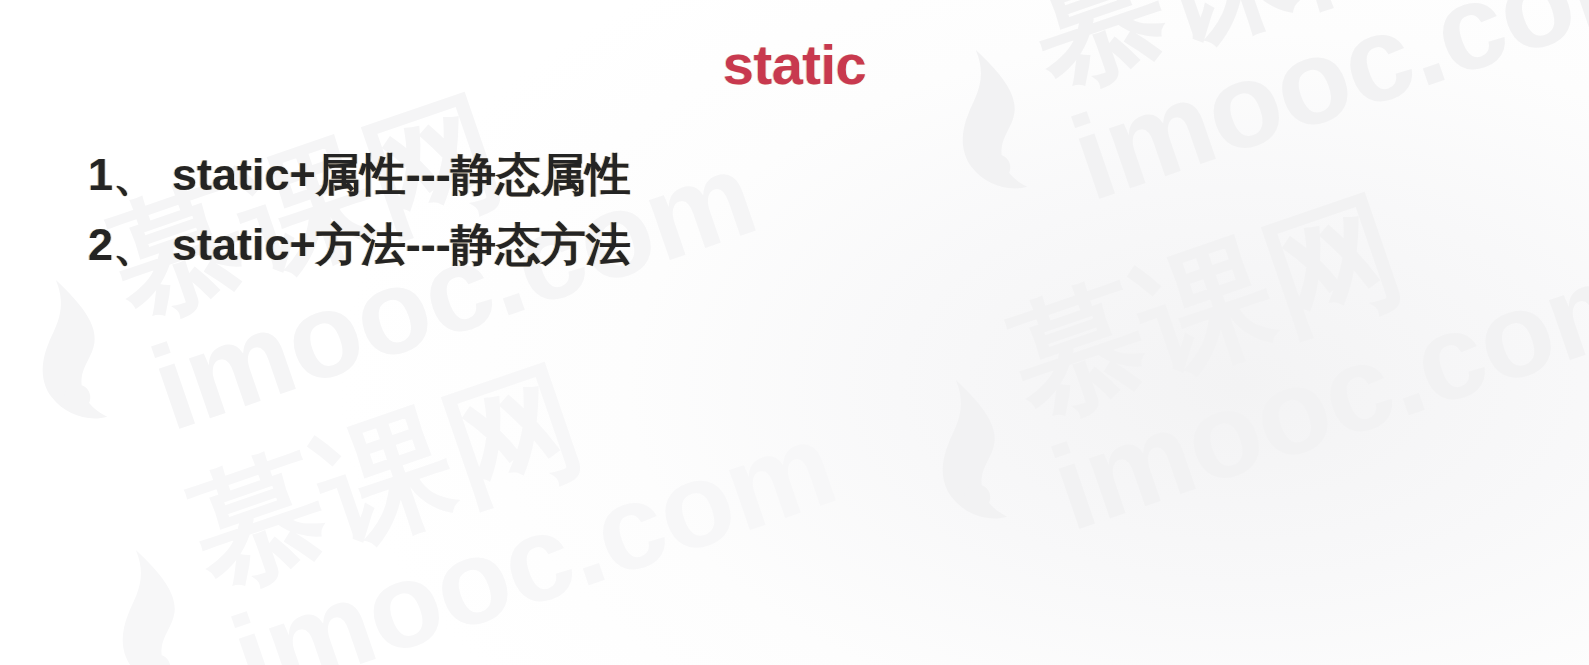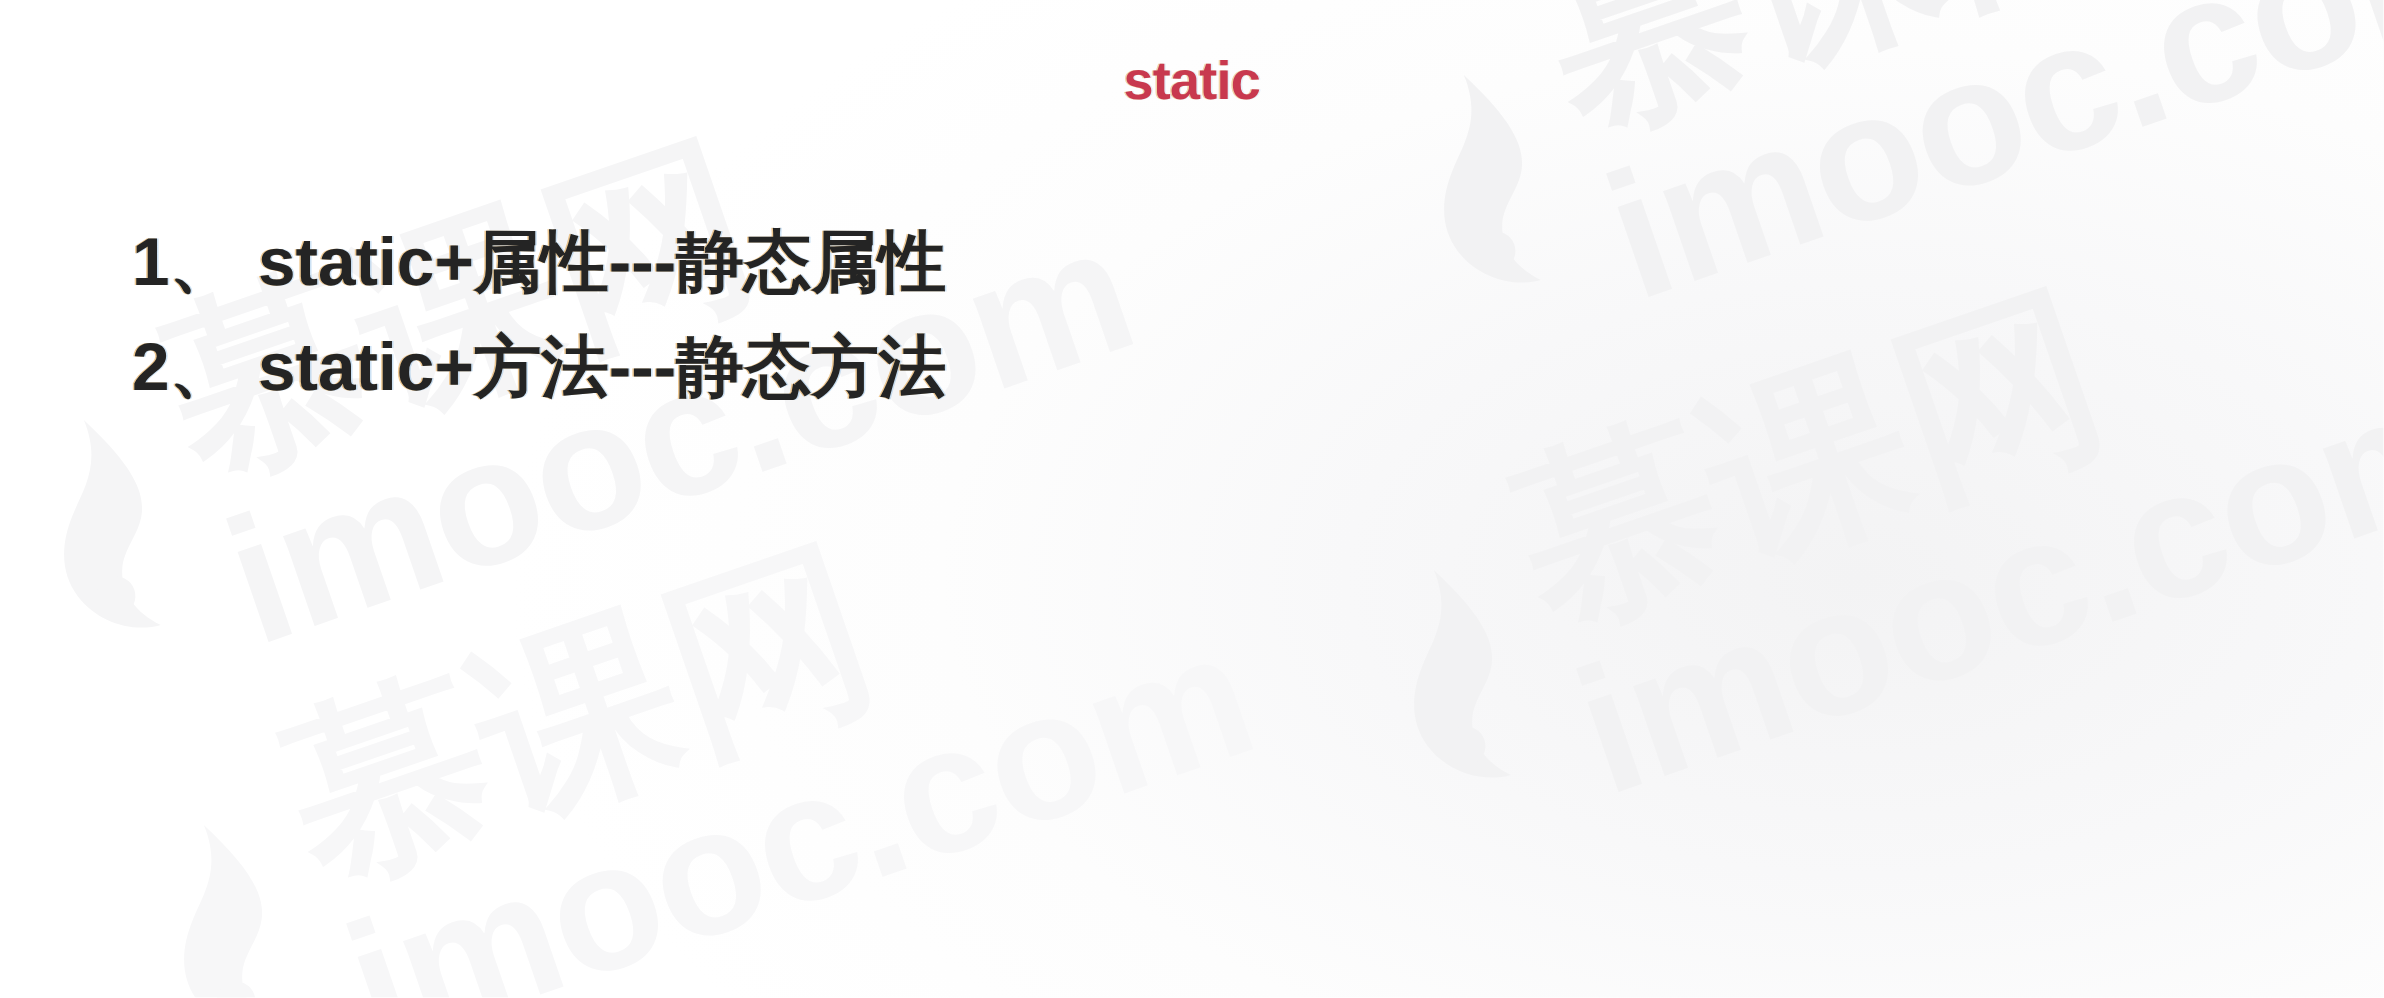--- a/index.html
+++ b/index.html
@@ -78,21 +78,21 @@
     width: 1589px;
     height: 665px;
   }
 
   #slide-title {
     position: absolute;
     left: 0;
     top: 34px;
     width: 1589px;
     text-align: center;
-    font-size: 36px;
+    font-size: 56px;
     font-weight: 700;
     line-height: 1.1;
     color: #c8394f;
     letter-spacing: -0.5px;
     text-shadow: -1px 0 0 rgba(226,160,60,0.45), 1px 0 0 rgba(120,170,220,0.18);
   }
 
   #body-block {
     position: absolute;
     left: 88px;

